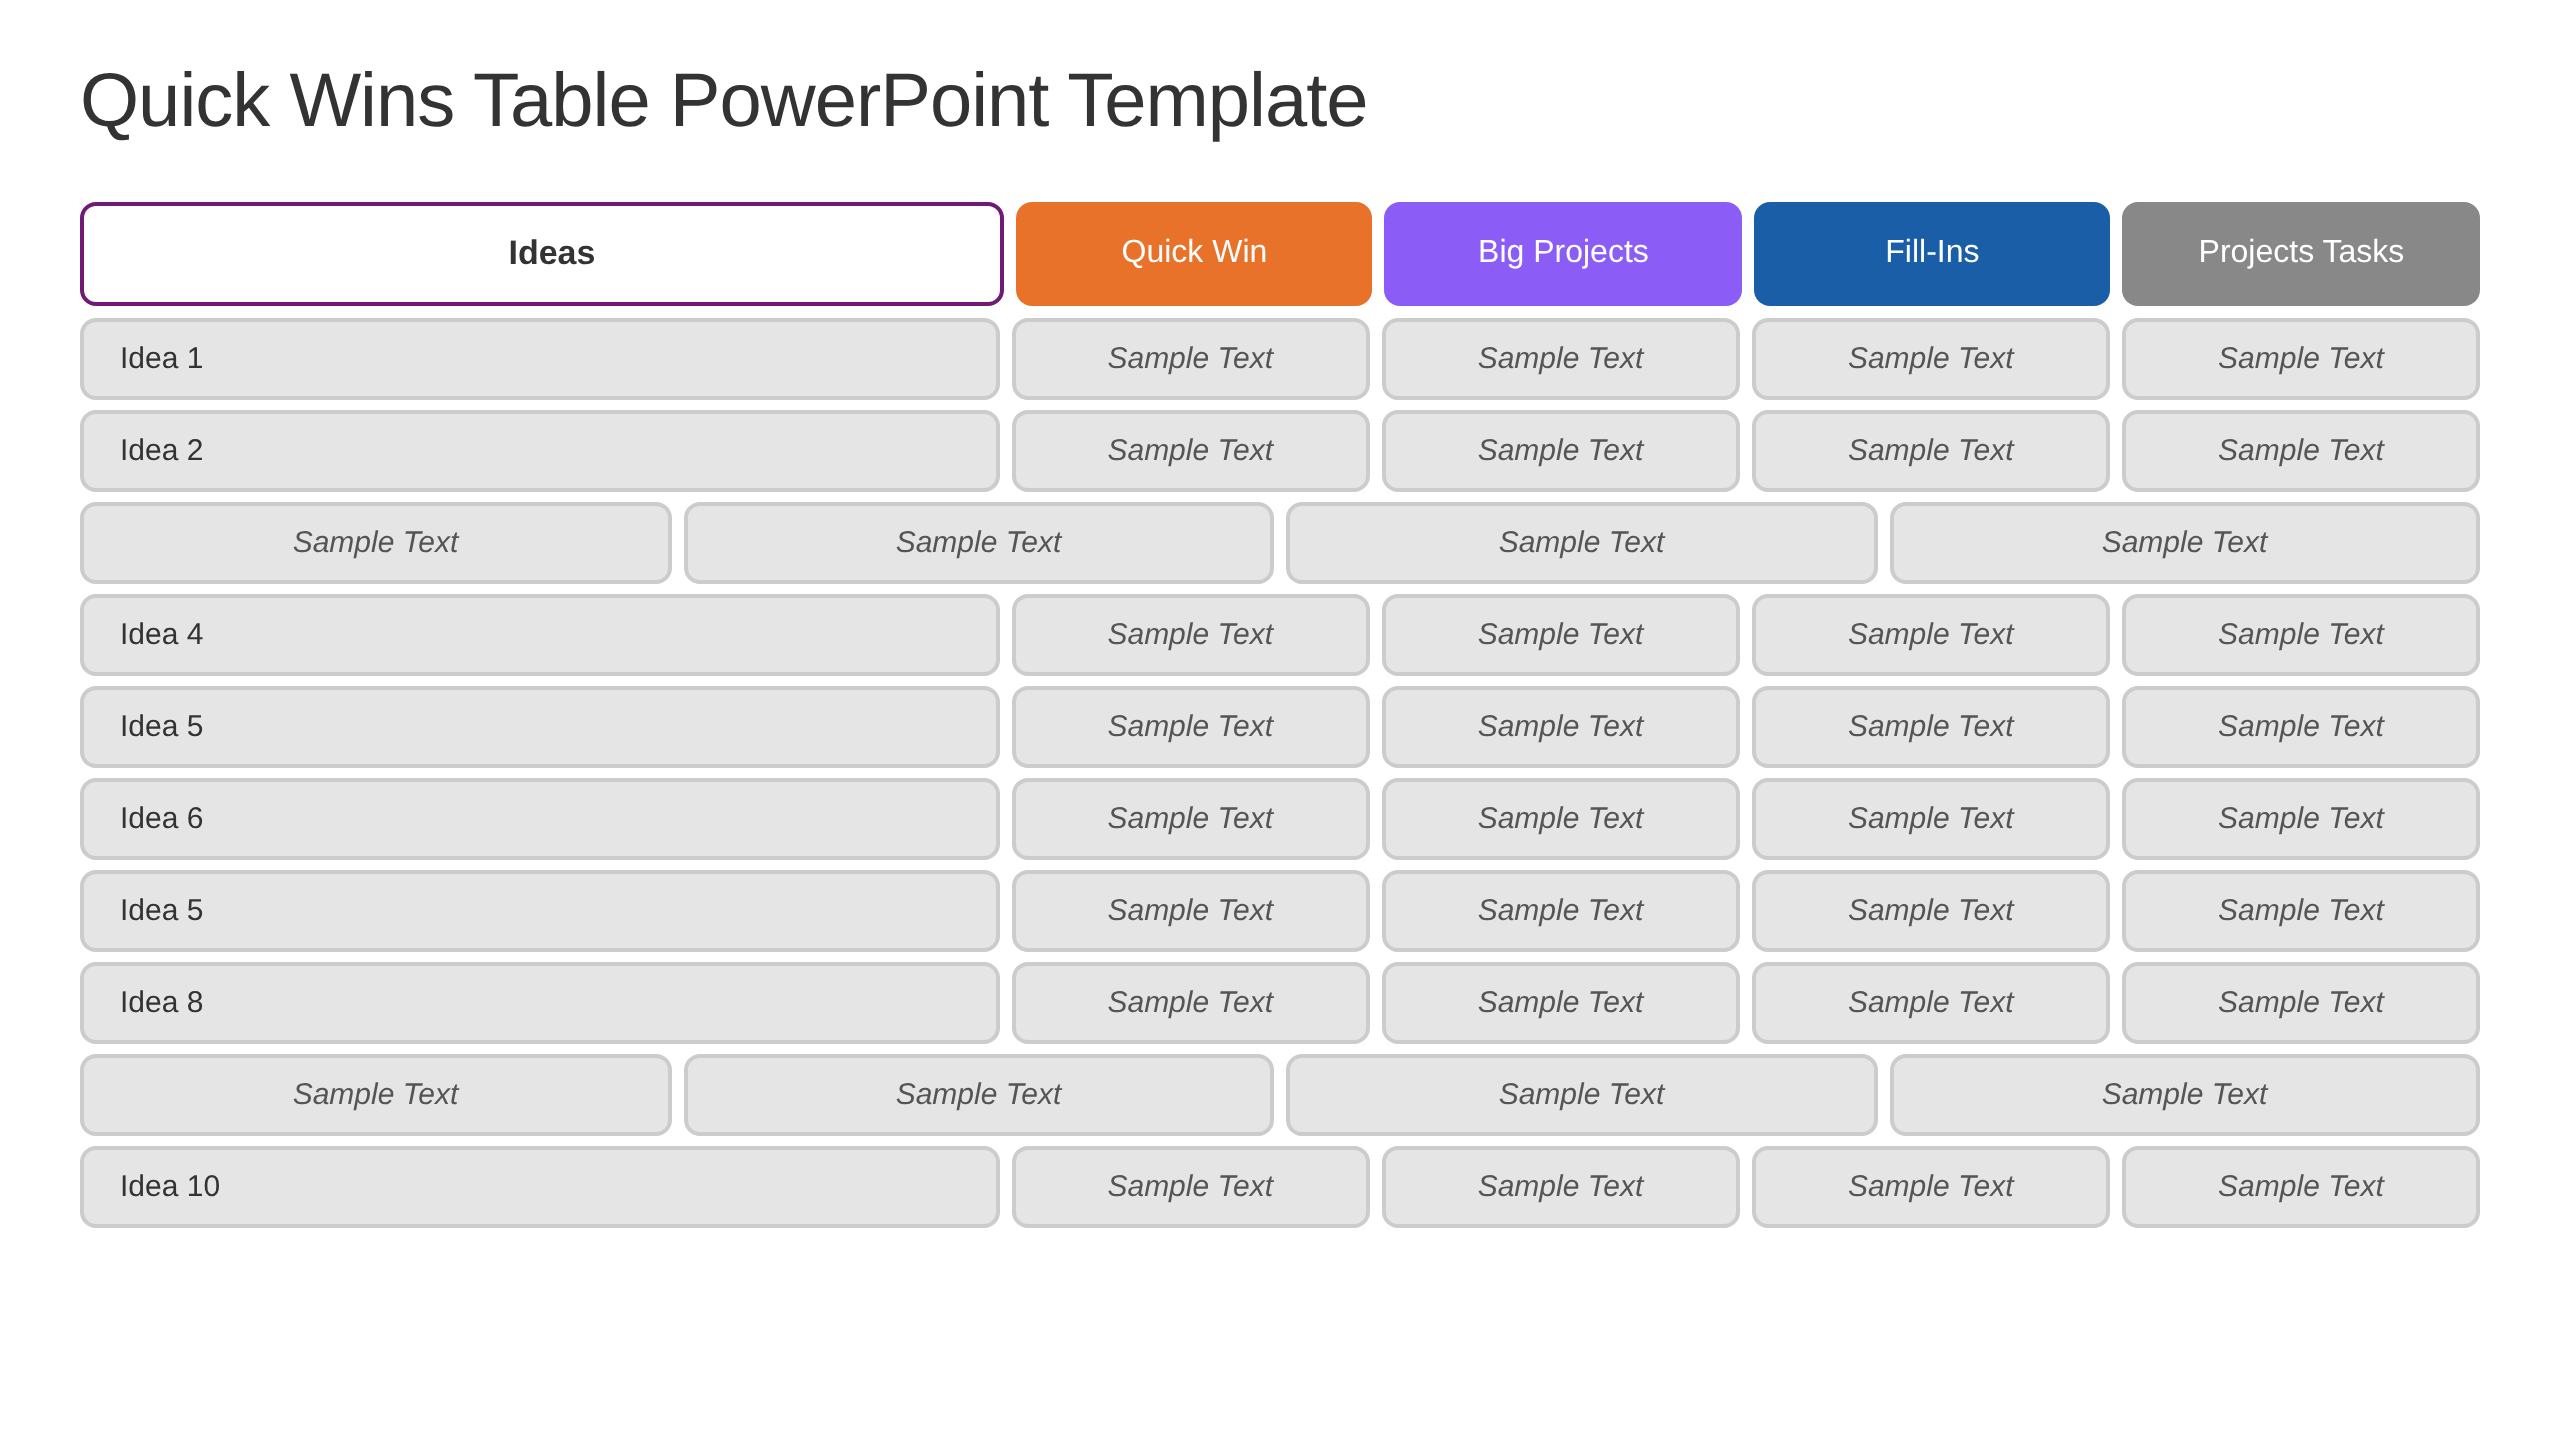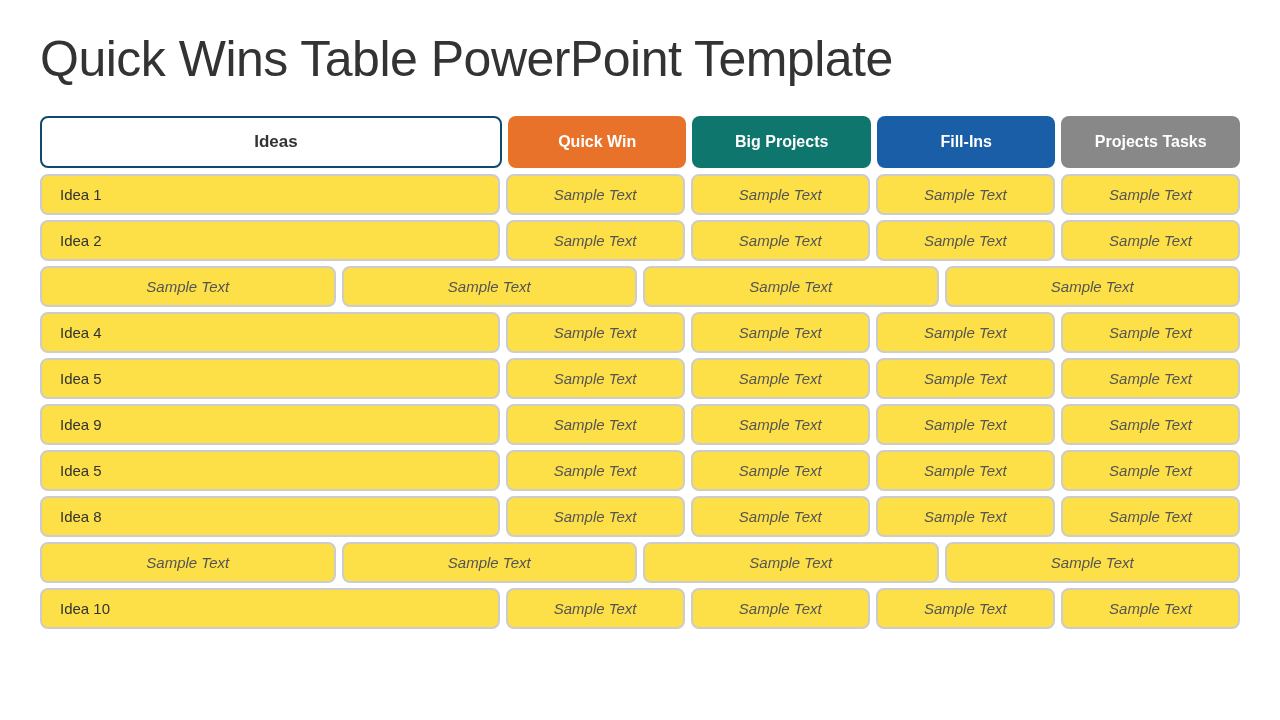--- a/index.html
+++ b/index.html
@@ -11,21 +11,21 @@
     body {
       font-family: 'Segoe UI', Arial, sans-serif;
       background: #ffffff;
       width: 1280px;
       height: 720px;
       overflow: hidden;
       padding: 30px 40px 20px 40px;
     }
 
     .page-title {
-      font-size: 50px;
+      font-size: 38px;
       font-weight: 400;
       color: #333333;
       margin-bottom: 28px;
       letter-spacing: -0.5px;
     }
 
     .table-container {
       width: 100%;
     }
 
@@ -33,45 +33,45 @@
       display: flex;
       gap: 6px;
       margin-bottom: 6px;
     }
 
     .header-cell {
       display: flex;
       align-items: center;
       justify-content: center;
       border-radius: 8px;
-      font-weight: 700;
+      font-weight: 400;
       font-size: 16px;
       padding: 14px 10px;
       color: #ffffff;
       text-align: center;
     }
 
     .header-ideas {
       flex: 2.7;
       background: #ffffff;
-      border: 2px solid #0c4a6e;
+      border: 2px solid #701a75;
       color: #333333;
       font-weight: 700;
       font-size: 17px;
       padding-left: 20px;
     }
 
     .header-quickwin {
       flex: 1;
       background: #e8722a;
     }
 
     .header-bigprojects {
       flex: 1;
-      background: #0f766e;
+      background: #8b5cf6;
     }
 
     .header-fillins {
       flex: 1;
       background: #1b5ea8;
       text-align: right;
     }
 
     .header-thankless {
       flex: 1;
@@ -83,21 +83,21 @@
       gap: 6px;
       margin-bottom: 5px;
     }
 
     .row-cell {
       display: flex;
       align-items: center;
       justify-content: center;
       border-radius: 8px;
       border: 2px solid #cccccc;
-      background: #fde047;
+      background: #e5e5e5;
       font-size: 15px;
       color: #555555;
       padding: 10px 8px;
       text-align: center;
     }
 
     .cell-idea {
       flex: 2.7;
       justify-content: flex-start;
       padding-left: 18px;
@@ -154,21 +154,21 @@
         <div class="row-cell cell-data">Sample Text</div>
       </div>
       <div class="table-row">
         <div class="row-cell cell-idea">Idea 5</div>
         <div class="row-cell cell-data">Sample Text</div>
         <div class="row-cell cell-data">Sample Text</div>
         <div class="row-cell cell-data">Sample Text</div>
         <div class="row-cell cell-data">Sample Text</div>
       </div>
       <div class="table-row">
-        <div class="row-cell cell-idea">Idea 9</div>
+        <div class="row-cell cell-idea">Idea 6</div>
         <div class="row-cell cell-data">Sample Text</div>
         <div class="row-cell cell-data">Sample Text</div>
         <div class="row-cell cell-data">Sample Text</div>
         <div class="row-cell cell-data">Sample Text</div>
       </div>
       <div class="table-row">
         <div class="row-cell cell-idea">Idea 5</div>
         <div class="row-cell cell-data">Sample Text</div>
         <div class="row-cell cell-data">Sample Text</div>
         <div class="row-cell cell-data">Sample Text</div>

